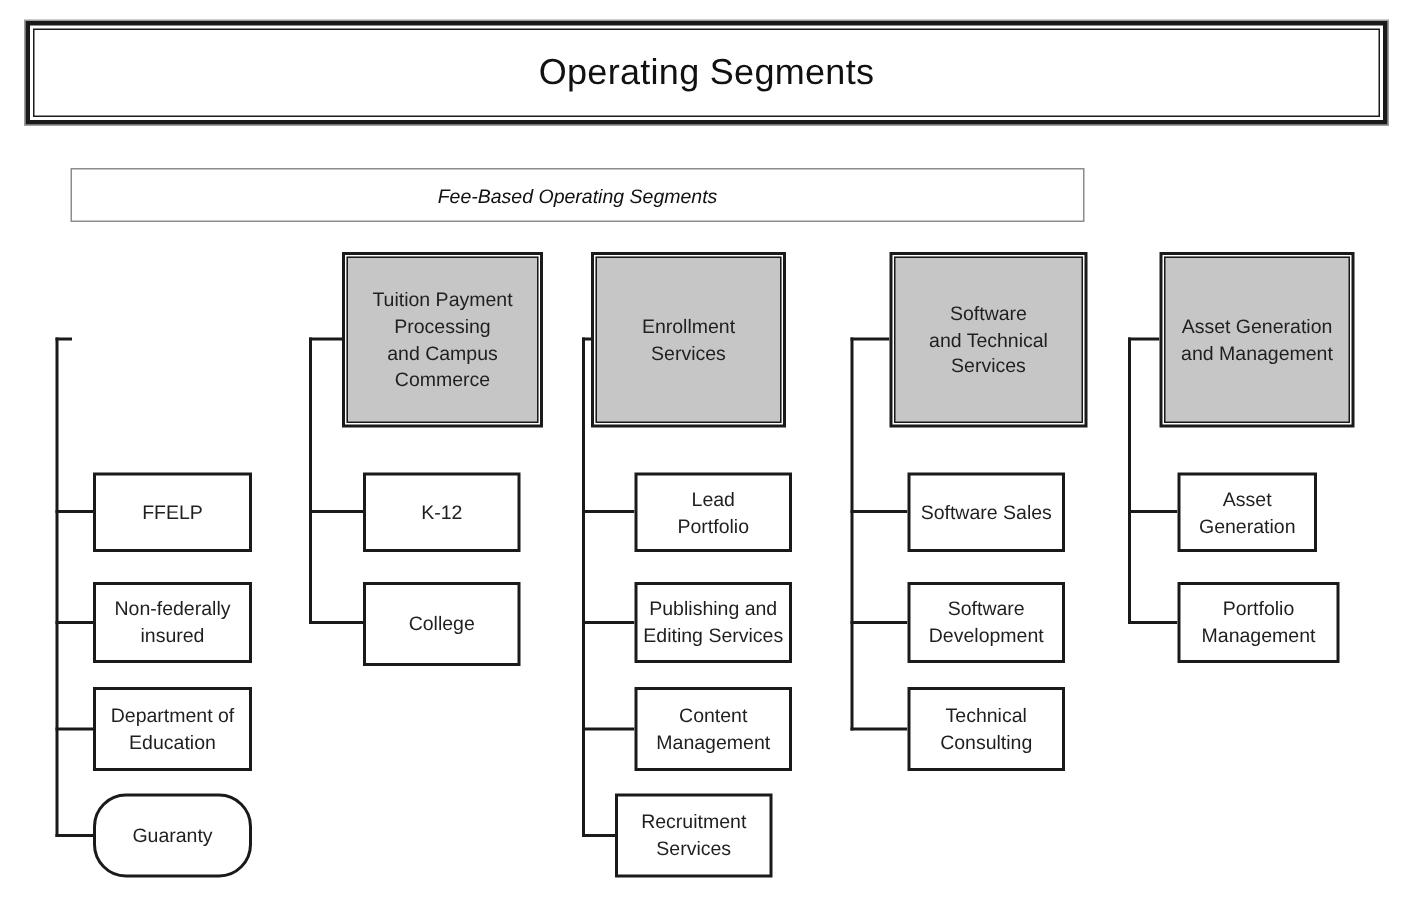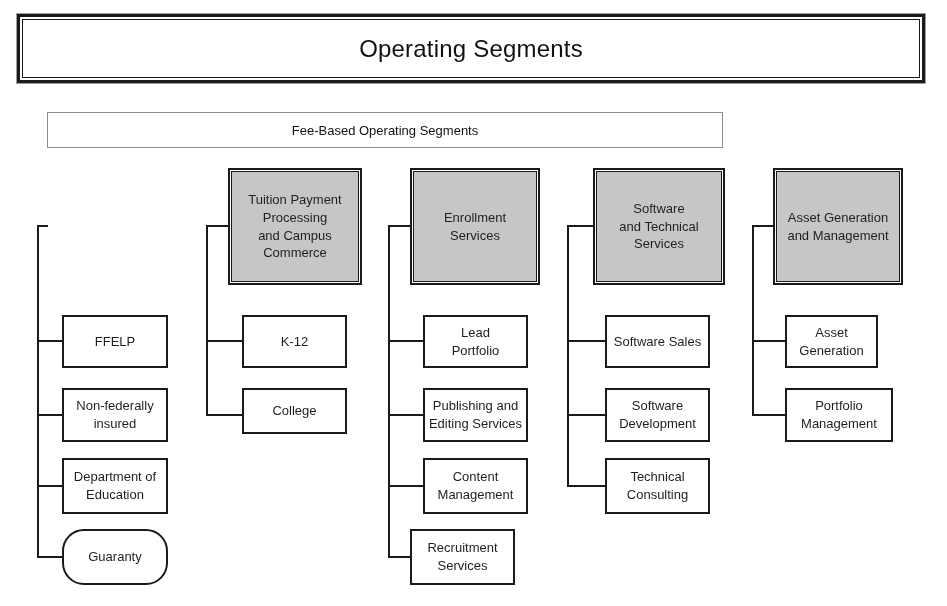--- a/index.html
+++ b/index.html
@@ -24,21 +24,21 @@
     position:absolute;inset:5px;border:1px solid var(--line);
     display:flex;align-items:center;justify-content:center;
   }
   .title-text{
     font-size:24px;letter-spacing:0.2px;color:#111;
   }
   
   .banner-box{
     border:1px solid #8c8c8c;background:#ffffff;
     display:flex;align-items:center;justify-content:center;
-    font-size:13px;color:#111;
+    font-size:13px;color:#111;font-style:italic;
   }
   
   .hdr{
     border:2px solid var(--line);background:#ffffff;padding:1px;
   }
   .hdr-inner{
     width:100%;height:100%;box-sizing:border-box;
     border:1px solid var(--line);background:var(--header-fill);
     display:flex;align-items:center;justify-content:center;
     text-align:center;white-space:pre-line;
@@ -90,30 +90,30 @@
   <div class="hline" style="left:206px;top:340px;width:36px;"></div>
   <div class="hline" style="left:206px;top:414px;width:36px;"></div>
 
   <div class="abs hdr" style="left:228px;top:168px;width:134px;height:117px;">
     <div class="hdr-inner">Tuition Payment
 Processing
 and Campus
 Commerce</div>
   </div>
   <div class="abs child" style="left:242px;top:315px;width:105px;height:53px;">K-12</div>
-  <div class="abs child" style="left:242px;top:388px;width:105px;height:46px;">College</div>
+  <div class="abs child" style="left:242px;top:388px;width:105px;height:56px;">College</div>
 
   <div class="vline" style="left:388px;top:225px;height:333px;"></div>
   <div class="hline" style="left:388px;top:225px;width:22px;"></div>
   <div class="hline" style="left:388px;top:340px;width:35px;"></div>
   <div class="hline" style="left:388px;top:414px;width:35px;"></div>
   <div class="hline" style="left:388px;top:485px;width:35px;"></div>
   <div class="hline" style="left:388px;top:556px;width:35px;"></div>
 
-  <div class="abs hdr" style="left:410px;top:168px;width:130px;height:117px;">
+  <div class="abs hdr" style="left:394px;top:168px;width:130px;height:117px;">
     <div class="hdr-inner">Enrollment
 Services</div>
   </div>
   <div class="abs child" style="left:423px;top:315px;width:105px;height:53px;">Lead
 Portfolio</div>
   <div class="abs child" style="left:423px;top:388px;width:105px;height:54px;">Publishing and
 Editing Services</div>
   <div class="abs child" style="left:423px;top:458px;width:105px;height:56px;">Content
 Management</div>
   <div class="abs child" style="left:410px;top:529px;width:105px;height:56px;">Recruitment

